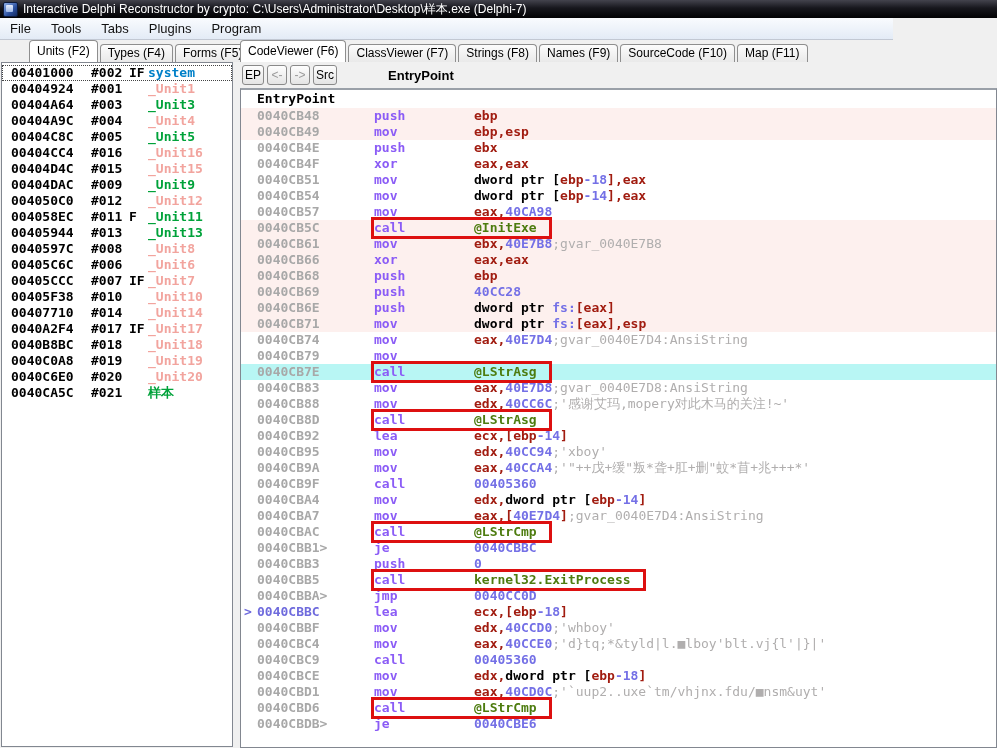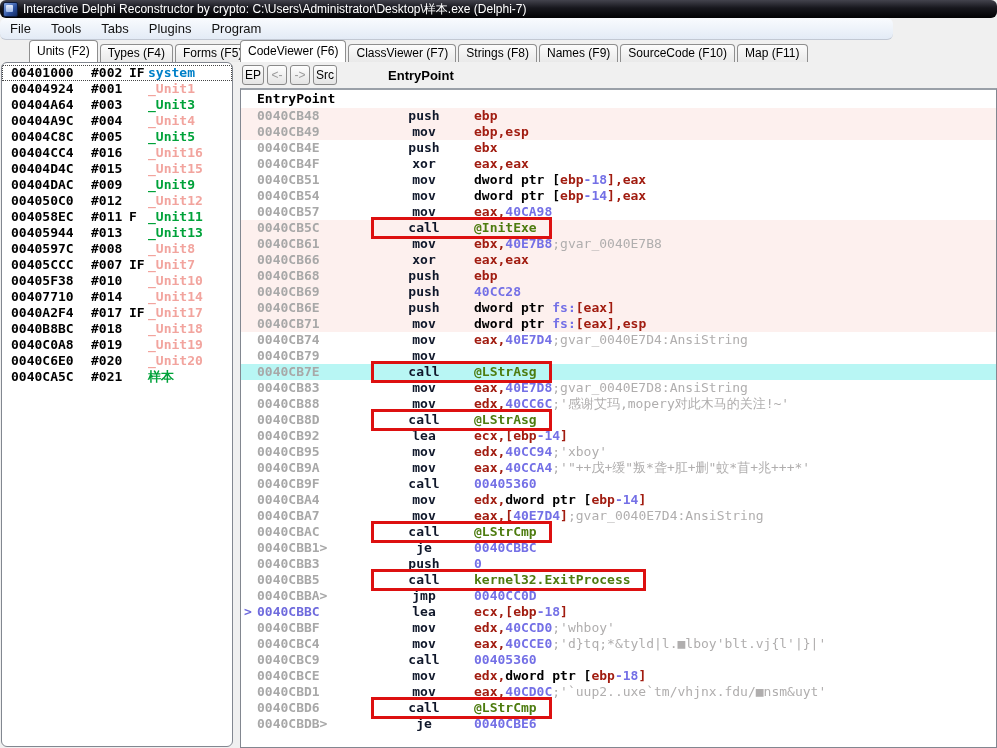--- a/index.html
+++ b/index.html
@@ -1,18 +1,18 @@
 <!DOCTYPE html>
 <html><head>
 <meta charset="utf-8">
 <style>
   html,body{margin:0;padding:0;}
   body{width:997px;height:748px;overflow:hidden;background:#f0f0f0;position:relative;
        font-family:"Liberation Sans",sans-serif;}
-  .abs{position:absolute;border-radius:6px;}
+  .abs{position:absolute;}
 
   
   .titlebar{left:0;top:0;width:997px;height:18px;
     background:linear-gradient(#43434d,#17171d 45%,#020204);
     color:#fff;font-size:12px;display:flex;align-items:center;padding-left:3px;box-sizing:border-box;}
   .appicon{width:13px;height:13px;margin-right:5px;flex:none;border-radius:2px;
     background:linear-gradient(135deg,#8fb0ea,#2a4f9e 60%,#142a5e);
     border:1px solid #0d1a3a;position:relative;}
   .appicon:after{content:"";position:absolute;left:2px;top:2px;width:7px;height:7px;
     background:linear-gradient(#e8eefc,#9db8e8);border-radius:1px;}
@@ -60,21 +60,21 @@
   .codeview{position:absolute;left:0;top:26px;width:757px;height:660px;background:#fff;
     border:1px solid #828790;border-top:2px solid #9aa0a8;box-sizing:border-box;overflow:hidden;
     font-family:"DejaVu Sans Mono",monospace;font-size:13px;font-weight:bold;}
   .codeheader{height:18px;line-height:18px;padding-left:16px;color:#000;}
   .crow{height:16px;line-height:16px;display:flex;white-space:pre;padding-left:3px;box-sizing:border-box;}
   .bg-pink{background:#fdf0ee;}
   .bg-cyan{background:#b8f6f4;}
   .gut{width:13px;flex:none;color:#6f6bdd;}
   .addr{width:117px;flex:none;color:#a8a8a8;}
   .addr.t{color:#6f6bdd;}
-  .mn{width:100px;flex:none;color:#0f172a;text-align:center;}
+  .mn{width:100px;flex:none;color:#8b5cf6;}
   .ops{white-space:pre;}
   .sr{color:#a11c10;}
   .sn{color:#7470e6;}
   .sc{color:#4d7c0f;}
   .sp{color:#000;}
   .sm{color:#b0aeae;font-weight:normal;}
   .redbox{display:flex;border:3px solid #dd1010;margin:-3px 0 -3px -3px;
     position:relative;z-index:2;padding-right:12px;background:transparent;}
 </style>
 </head>
@@ -114,20 +114,21 @@
       <span class="urow"><span class="ua">00404A64</span><span class="un">#003</span><span class="uf"></span><span class="c-green">_Unit3</span></span>
       <span class="urow"><span class="ua">00404A9C</span><span class="un">#004</span><span class="uf"></span><span class="c-pink">_Unit4</span></span>
       <span class="urow"><span class="ua">00404C8C</span><span class="un">#005</span><span class="uf"></span><span class="c-green">_Unit5</span></span>
       <span class="urow"><span class="ua">00404CC4</span><span class="un">#016</span><span class="uf"></span><span class="c-pink">_Unit16</span></span>
       <span class="urow"><span class="ua">00404D4C</span><span class="un">#015</span><span class="uf"></span><span class="c-pink">_Unit15</span></span>
       <span class="urow"><span class="ua">00404DAC</span><span class="un">#009</span><span class="uf"></span><span class="c-green">_Unit9</span></span>
       <span class="urow"><span class="ua">004050C0</span><span class="un">#012</span><span class="uf"></span><span class="c-pink">_Unit12</span></span>
       <span class="urow"><span class="ua">004058EC</span><span class="un">#011</span><span class="uf">F</span><span class="c-green">_Unit11</span></span>
       <span class="urow"><span class="ua">00405944</span><span class="un">#013</span><span class="uf"></span><span class="c-green">_Unit13</span></span>
       <span class="urow"><span class="ua">0040597C</span><span class="un">#008</span><span class="uf"></span><span class="c-pink">_Unit8</span></span>
+      <span class="urow"><span class="ua">00405C6C</span><span class="un">#006</span><span class="uf"></span><span class="c-pink">_Unit6</span></span>
       <span class="urow"><span class="ua">00405CCC</span><span class="un">#007</span><span class="uf">IF</span><span class="c-pink">_Unit7</span></span>
       <span class="urow"><span class="ua">00405F38</span><span class="un">#010</span><span class="uf"></span><span class="c-pink">_Unit10</span></span>
       <span class="urow"><span class="ua">00407710</span><span class="un">#014</span><span class="uf"></span><span class="c-pink">_Unit14</span></span>
       <span class="urow"><span class="ua">0040A2F4</span><span class="un">#017</span><span class="uf">IF</span><span class="c-pink">_Unit17</span></span>
       <span class="urow"><span class="ua">0040B8BC</span><span class="un">#018</span><span class="uf"></span><span class="c-pink">_Unit18</span></span>
       <span class="urow"><span class="ua">0040C0A8</span><span class="un">#019</span><span class="uf"></span><span class="c-pink">_Unit19</span></span>
       <span class="urow"><span class="ua">0040C6E0</span><span class="un">#020</span><span class="uf"></span><span class="c-pink">_Unit20</span></span>
       <span class="urow"><span class="ua">0040CA5C</span><span class="un">#021</span><span class="uf"></span><span class="c-green">样本</span></span>
     </div>
 </div>

